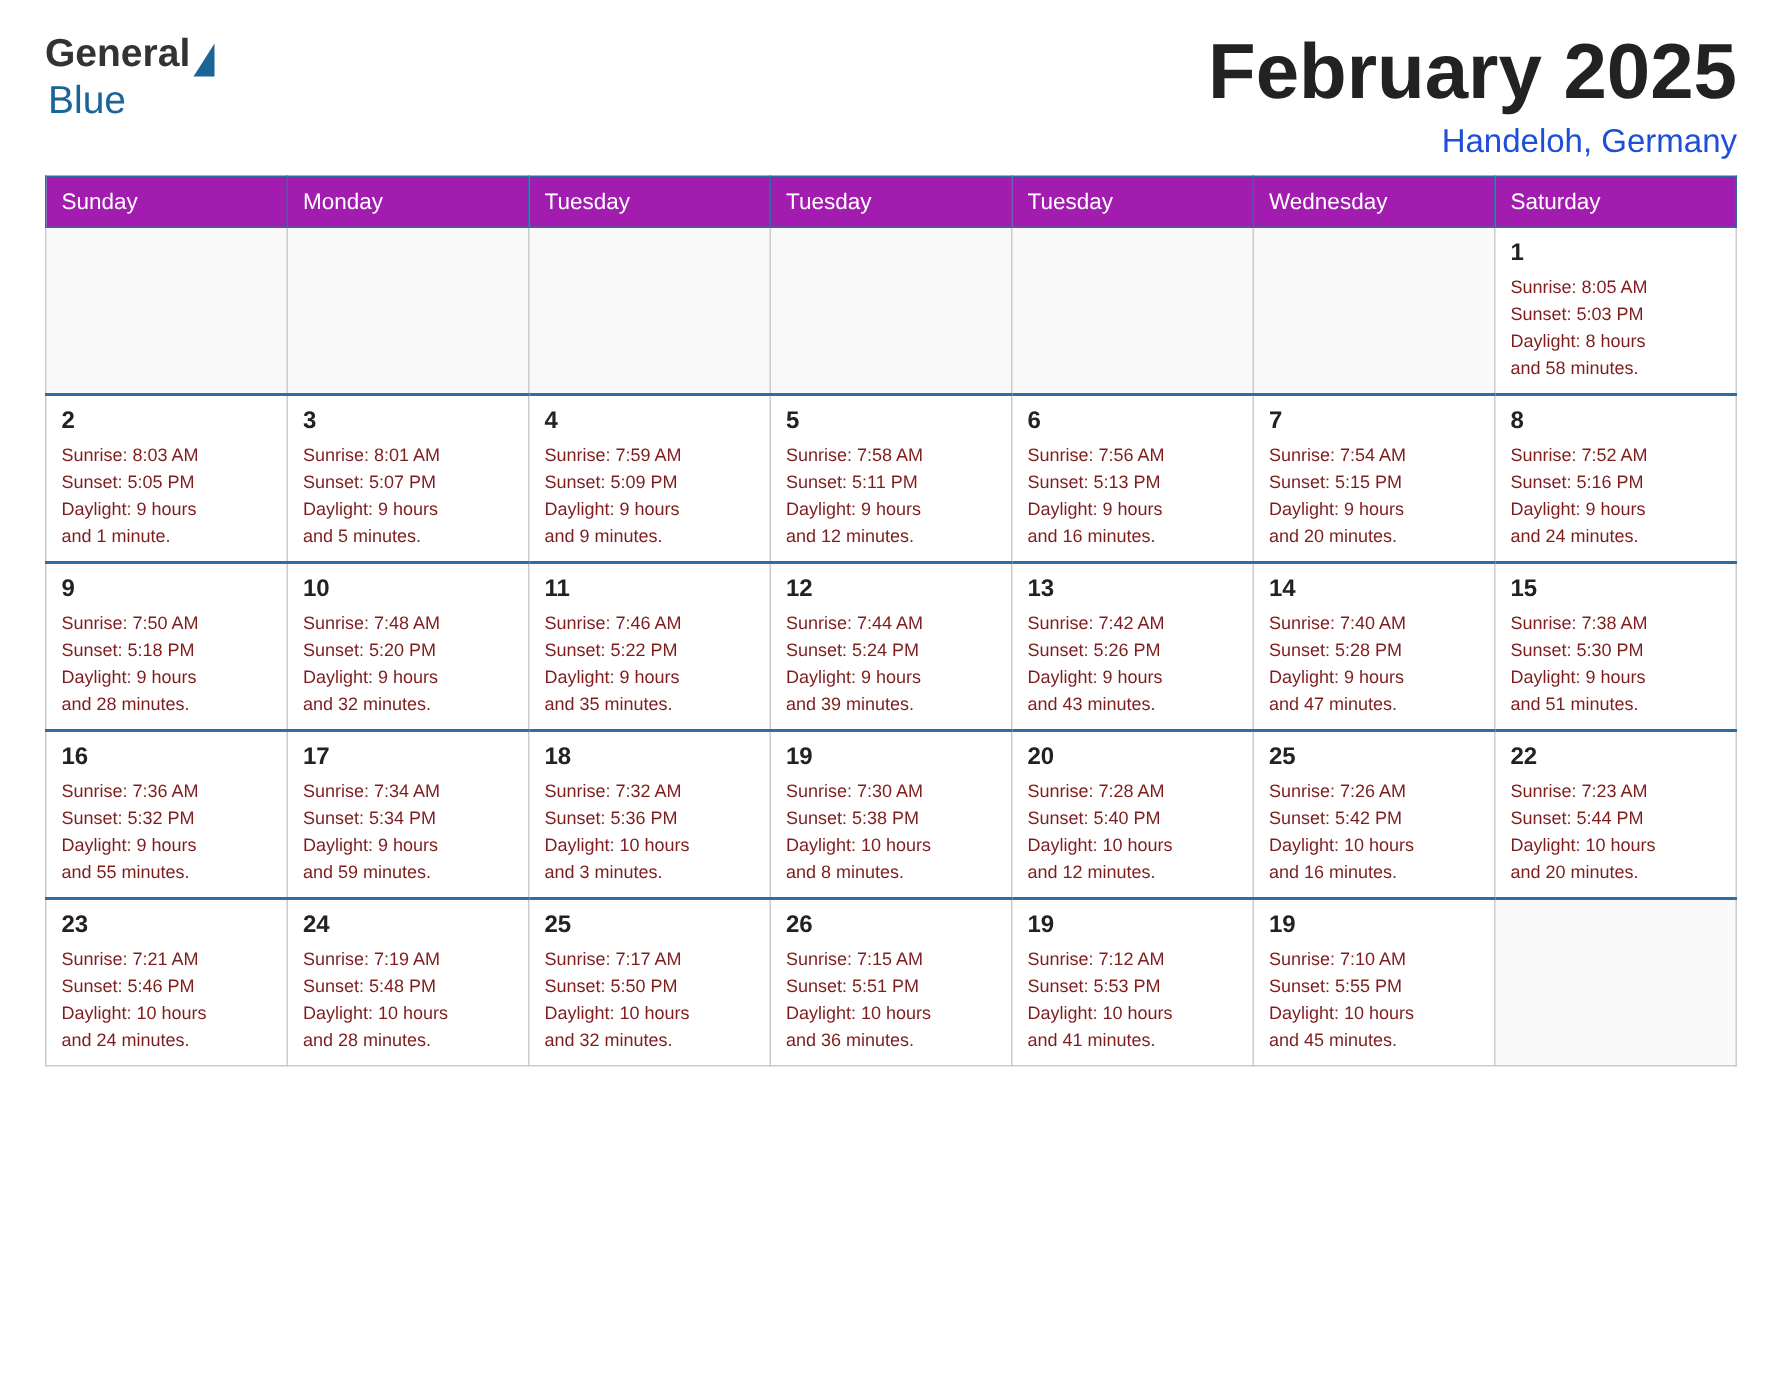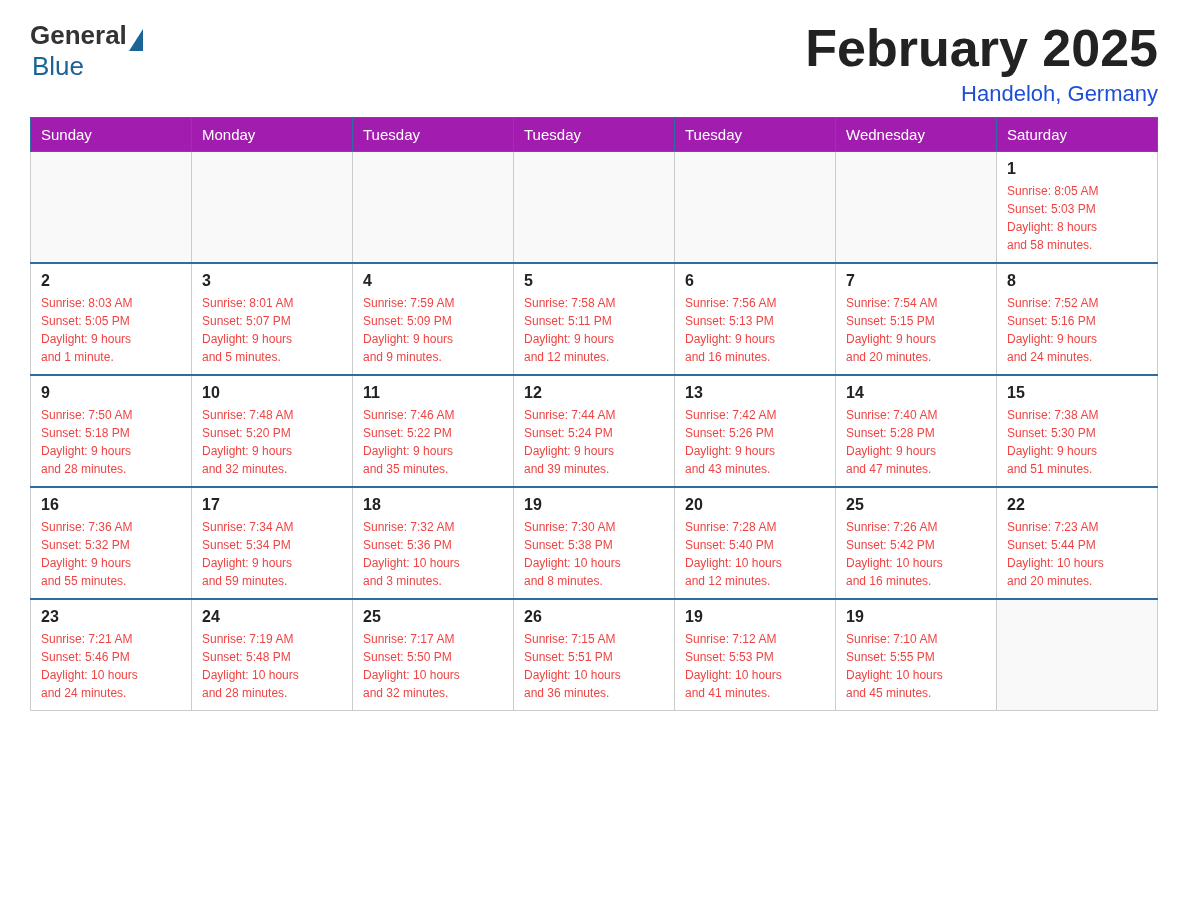--- a/index.html
+++ b/index.html
@@ -88,21 +88,21 @@
     }
     .day-number {
       font-size: 16px;
       font-weight: bold;
       color: #222;
       display: block;
       margin-bottom: 4px;
     }
     .day-info {
       font-size: 12px;
-      color: #ef4444;
+      color: #7f1d1d;
       line-height: 1.5;
     }
     .row-divider td {
       border-top: 2px solid #2e6da4;
     }
   </style>
 </head>
 <body>
 
 <div class="header">

